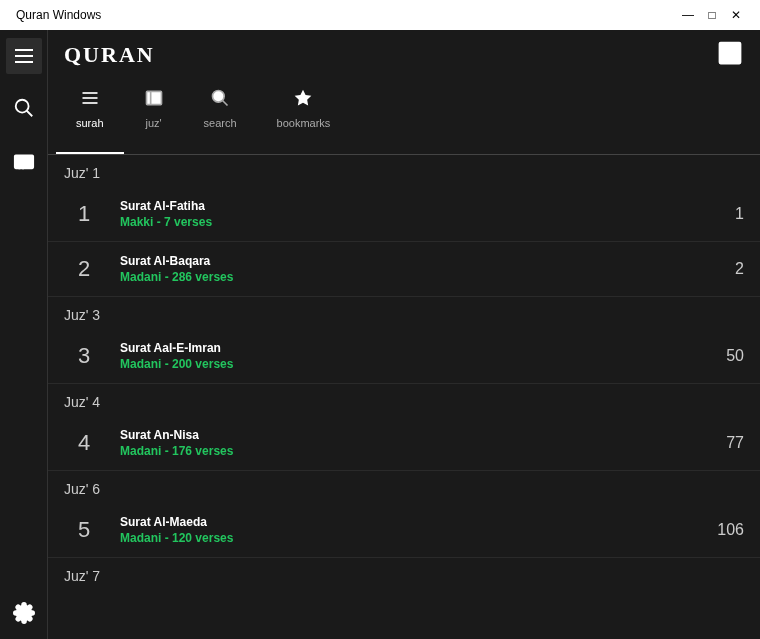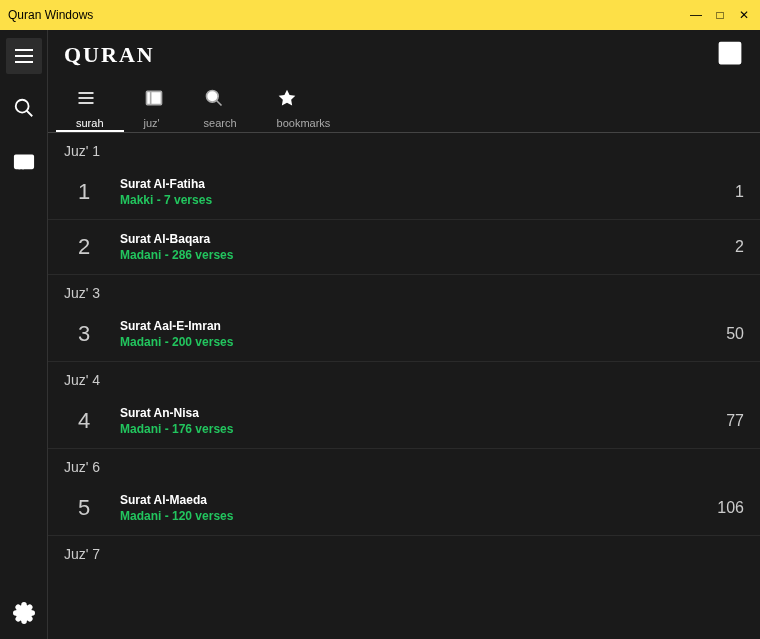--- a/index.html
+++ b/index.html
@@ -7,26 +7,26 @@
       font-family: 'Segoe UI', Arial, sans-serif;
       background: #1a1a1a;
       color: #fff;
       width: 760px;
       height: 639px;
       overflow: hidden;
     }
 
     
     .title-bar {
-      background: #fde047;
+      background: #ffffff;
       height: 30px;
       display: flex;
       align-items: center;
       justify-content: space-between;
-      padding: 0 8px;
+      padding: 0 16px;
       color: #000;
       font-size: 12px;
     }
     .title-bar-controls {
       display: flex;
       gap: 8px;
     }
     .title-bar-btn {
       width: 16px;
       height: 16px;
@@ -131,21 +131,22 @@
 
     
     .tabs {
       display: flex;
       border-bottom: 1px solid #444;
       padding: 0 8px;
     }
     .tab {
       display: flex;
       flex-direction: column;
-      padding: 8px 20px 1px;
+      align-items: center;
+      padding: 8px 20px 23px;
       cursor: pointer;
       color: #aaa;
       font-size: 12px;
       gap: 4px;
       border-bottom: 2px solid transparent;
     }
     .tab.active {
       color: #fff;
       border-bottom: 2px solid #fff;
     }

